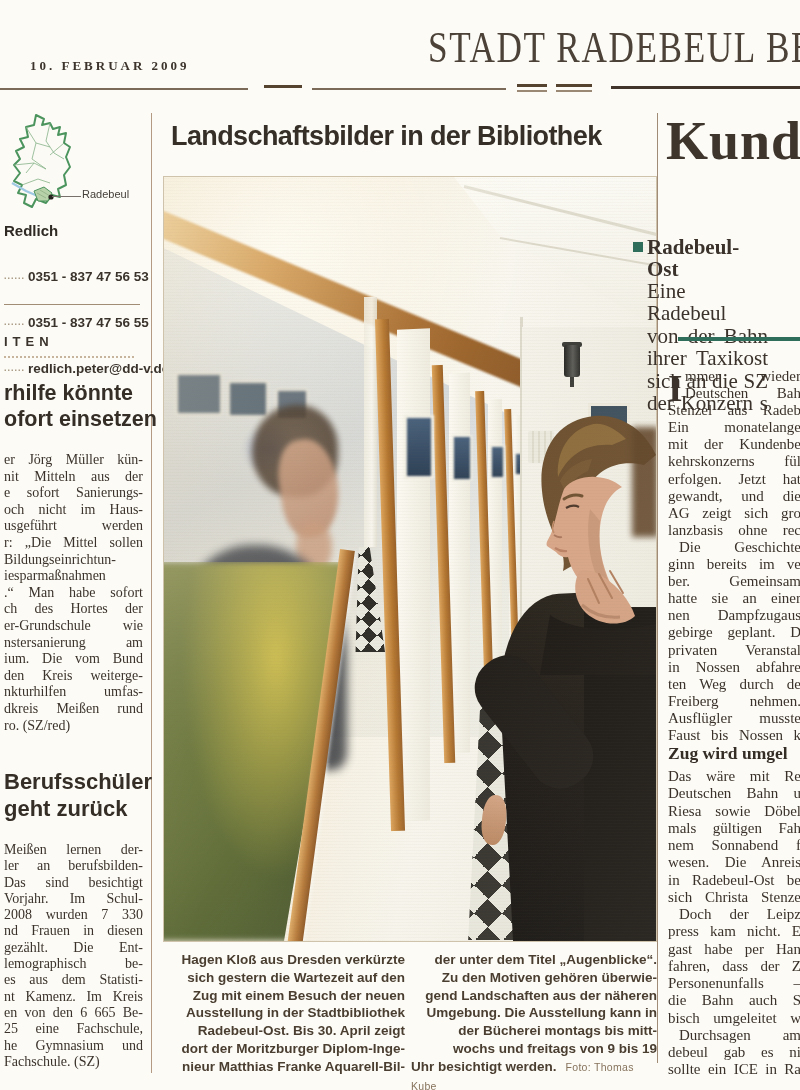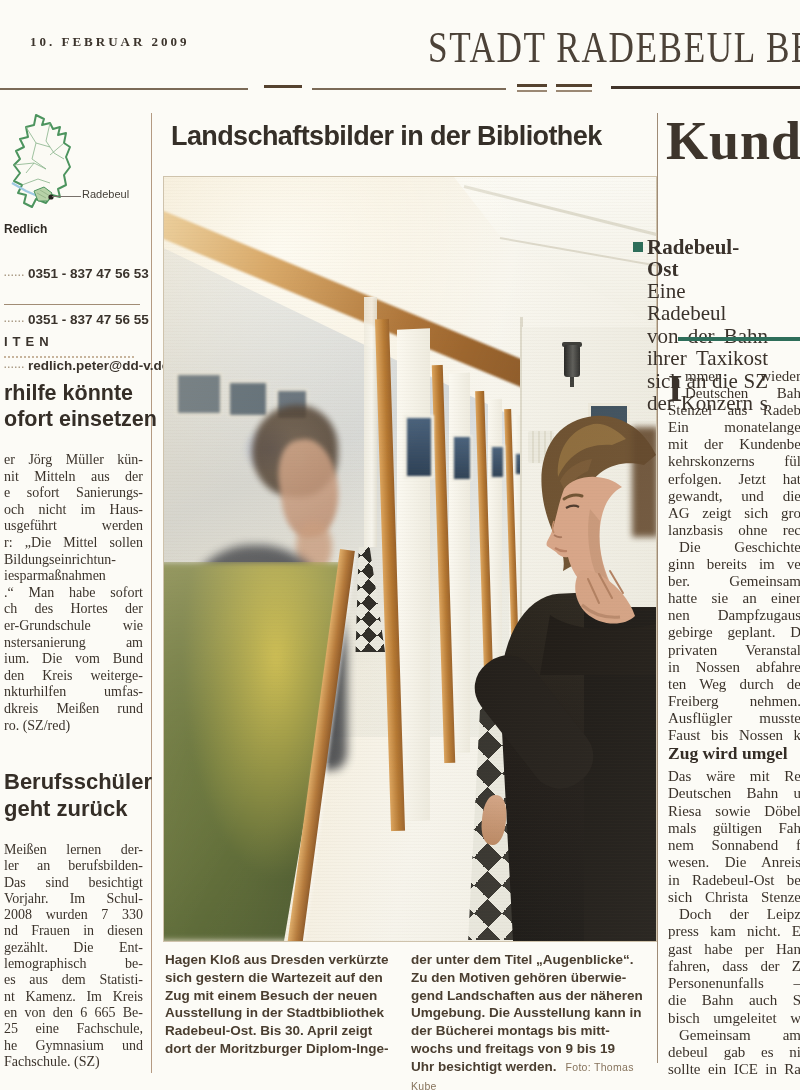--- a/index.html
+++ b/index.html
@@ -1,51 +1,51 @@
 <!DOCTYPE html>
 <html><head>
 <meta charset="utf-8">
 <style>
   html,body{margin:0;padding:0;background:#e8e4da;}
   #page{position:relative;width:800px;height:1090px;background:#fcfbf6;overflow:hidden;
         font-family:"Liberation Serif",serif;color:#3a322b;}
   .abs{position:absolute;}
 
   
-  .date{left:30px;top:34px;font-weight:bold;font-size:13px;letter-spacing:3px;color:#3c342c;white-space:nowrap;}
+  .date{left:30px;top:58px;font-weight:bold;font-size:13px;letter-spacing:3px;color:#3c342c;white-space:nowrap;}
   .masthead{left:428px;top:22px;font-size:44px;letter-spacing:2px;color:#4c4238;white-space:nowrap;
             transform:scaleX(.8);transform-origin:left top;}
   .rs{background:#7b6a57;}
   .vdiv{width:1px;background:#b49a82;}
 
   
   .map-label{left:82px;top:188px;font-family:"Liberation Sans",sans-serif;font-size:11px;color:#454039;}
   .map-pointer{left:52px;top:196px;width:29px;height:1px;background:#77706a;}
   .contact{left:4px;top:222px;width:140px;font-family:"Liberation Sans",sans-serif;}
-  .contact-name{font-weight:bold;font-size:12px;color:#2f2a24;margin-bottom:3px;}
+  .contact-name{font-weight:bold;font-size:15px;color:#2f2a24;margin-bottom:3px;}
   .contact-line{font-weight:bold;font-size:13.5px;line-height:17px;color:#3a332c;white-space:nowrap;margin-top:29px;}
   .leader{color:#a3927c;font-size:9px;letter-spacing:1px;vertical-align:2px;margin-right:3px;}
   .contact-rule{left:4px;top:304px;width:136px;height:1px;background:#a18c75;}
   .kicker{left:4px;top:334px;font-family:"Liberation Sans",sans-serif;font-weight:bold;font-size:13px;
           letter-spacing:5px;color:#3a332c;text-align:right;}
   .kicker-dots{left:4px;top:356px;width:130px;height:0;border-top:2px dotted #c7b49c;}
   .lhead{left:4px;font-family:"Liberation Sans",sans-serif;font-weight:bold;color:#352e27;line-height:26px;font-size:21.5px;white-space:nowrap;}
   .art1-h{top:380px;} .art2-h{top:768px;font-size:22px;line-height:27px;}
   .lbody{left:4px;width:139px;font-size:14px;color:#3b332b;}
   .art1-body{top:452px;} .art1-body .line{line-height:16.6px;}
   .art2-body{top:842px;} .art2-body .line{line-height:16.3px;}
   .lbody .line,.rbody .line,.r-lead-lines .line{text-align:justify;text-align-last:justify;}
   .line.end{text-align-last:left;}
   .line.indent{text-indent:11px;}
 
   
   .c-headline{left:171px;top:121px;font-family:"Liberation Sans",sans-serif;font-weight:bold;
               font-size:27px;letter-spacing:-.6px;color:#352f28;white-space:nowrap;}
   .caption{font-family:"Liberation Sans",sans-serif;font-weight:bold;font-size:13.5px;color:#4a3e30;}
-  .caption .line{line-height:17.8px;}
+  .caption .line{line-height:17.8px;text-align:right;}
   .cap1{left:165px;top:951px;width:240px;} .cap2{left:411px;top:951px;width:246px;}
   .cap-last{line-height:17.8px;}
   .credit{font-weight:normal;font-size:10.5px;color:#86735c;margin-left:9px;letter-spacing:.3px;}
 
   
   .r-headline{left:666px;top:110px;font-weight:bold;font-size:54px;color:#3e352c;white-space:nowrap;letter-spacing:1px;}
   .r-lead{left:636px;top:206px;width:132px;font-size:21px;color:#3a322b;margin-top:30px;}
   .r-lead-head{display:flex;align-items:flex-start;line-height:22px;}
   .r-bullet{width:10px;height:10px;background:#2e6e5a;margin:6px 4px 0 -3px;flex:0 0 auto;}
   .r-lead-loc{font-weight:bold;}
@@ -274,20 +274,21 @@
     <div class="abs ph-tone"></div>
   </div>
 
   <div class="abs caption cap1">
       <div class="line">Hagen Kloß aus Dresden verkürzte</div>
       <div class="line">sich gestern die Wartezeit auf den</div>
       <div class="line">Zug mit einem Besuch der neuen</div>
       <div class="line">Ausstellung in der Stadtbibliothek</div>
       <div class="line">Radebeul-Ost. Bis 30. April zeigt</div>
       <div class="line">dort der Moritzburger Diplom-Inge-</div>
+      <div class="line">nieur Matthias Franke Aquarell-Bil-</div>
     </div>
   <div class="abs caption cap2">
     <div>
         <div class="line">der unter dem Titel „Augenblicke“.</div>
         <div class="line">Zu den Motiven gehören überwie-</div>
         <div class="line">gend Landschaften aus der näheren</div>
         <div class="line">Umgebung. Die Ausstellung kann in</div>
         <div class="line">der Bücherei montags bis mitt-</div>
         <div class="line">wochs und freitags von 9 bis 19</div>
       </div>
@@ -346,18 +347,18 @@
       <div class="line">wesen. Die Anreis</div>
       <div class="line">in Radebeul-Ost be</div>
       <div class="line">sich Christa Stenze</div>
       <div class="line indent">Doch der Leipz</div>
       <div class="line">press kam nicht. E</div>
       <div class="line">gast habe per Han</div>
       <div class="line">fahren, dass der Z</div>
       <div class="line">Personenunfalls –</div>
       <div class="line">die Bahn auch S</div>
       <div class="line">bisch umgeleitet w</div>
-      <div class="line indent">Gemeinsam am</div>
+      <div class="line indent">Durchsagen am</div>
       <div class="line">debeul gab es ni</div>
       <div class="line">sollte ein ICE in Ra</div>
     </div>
 
 </div>
 
 </body></html>

